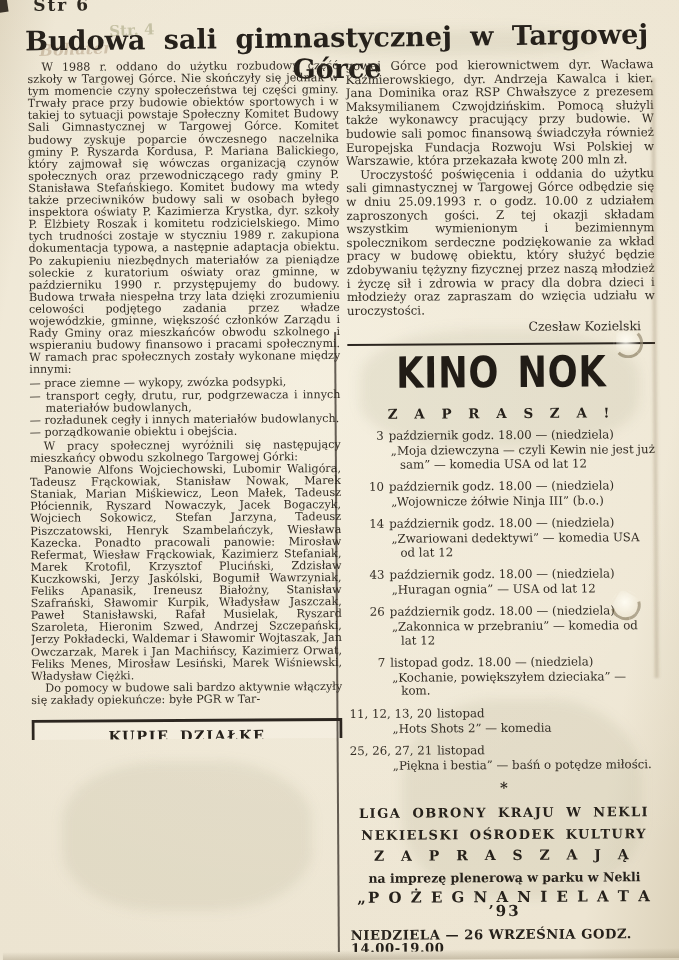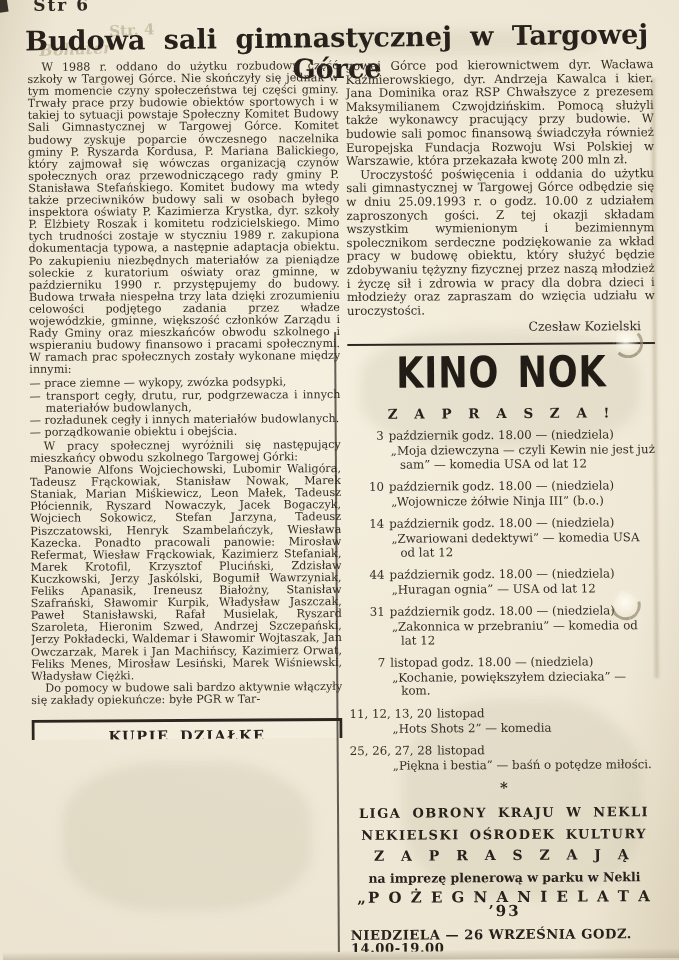--- a/index.html
+++ b/index.html
@@ -124,49 +124,49 @@
       </div>
       <div class="sched">
         <div class="sched-line1">
             <span class="sched-date">14</span>
             <span class="sched-rest">październik godz. 18.00 — (niedziela)</span>
           </div>
         <div class="sched-film">„Zwariowani dedektywi” — komedia USA od lat 12</div>
       </div>
       <div class="sched">
         <div class="sched-line1">
-            <span class="sched-date">44</span>
+            <span class="sched-date">43</span>
             <span class="sched-rest">październik godz. 18.00 — (niedziela)</span>
           </div>
         <div class="sched-film">„Huragan ognia” — USA od lat 12</div>
       </div>
       <div class="sched">
         <div class="sched-line1">
-            <span class="sched-date">31</span>
+            <span class="sched-date">26</span>
             <span class="sched-rest">październik godz. 18.00 — (niedziela)</span>
           </div>
         <div class="sched-film">„Zakonnica w przebraniu” — komedia od lat 12</div>
       </div>
       <div class="sched">
         <div class="sched-line1">
             <span class="sched-date">7</span>
             <span class="sched-rest">listopad godz. 18.00 — (niedziela)</span>
           </div>
         <div class="sched-film">„Kochanie, powiększyłem dzieciaka” — kom.</div>
       </div>
       <div class="sched">
         <div class="sched-line1">
             <span class="sched-date">11, 12, 13, 20</span>
             <span class="sched-rest">listopad</span>
           </div>
         <div class="sched-film">„Hots Shots 2” — komedia</div>
       </div>
       <div class="sched">
         <div class="sched-line1">
-            <span class="sched-date">25, 26, 27, 28</span>
+            <span class="sched-date">25, 26, 27, 21</span>
             <span class="sched-rest">listopad</span>
           </div>
         <div class="sched-film">„Piękna i bestia” — baśń o potędze miłości.</div>
       </div>
 
       <div class="sep-star">*</div>
     </div>
 
     <div class="liga">
       <div class="liga-l0">LIGA OBRONY KRAJU W NEKLI</div>

